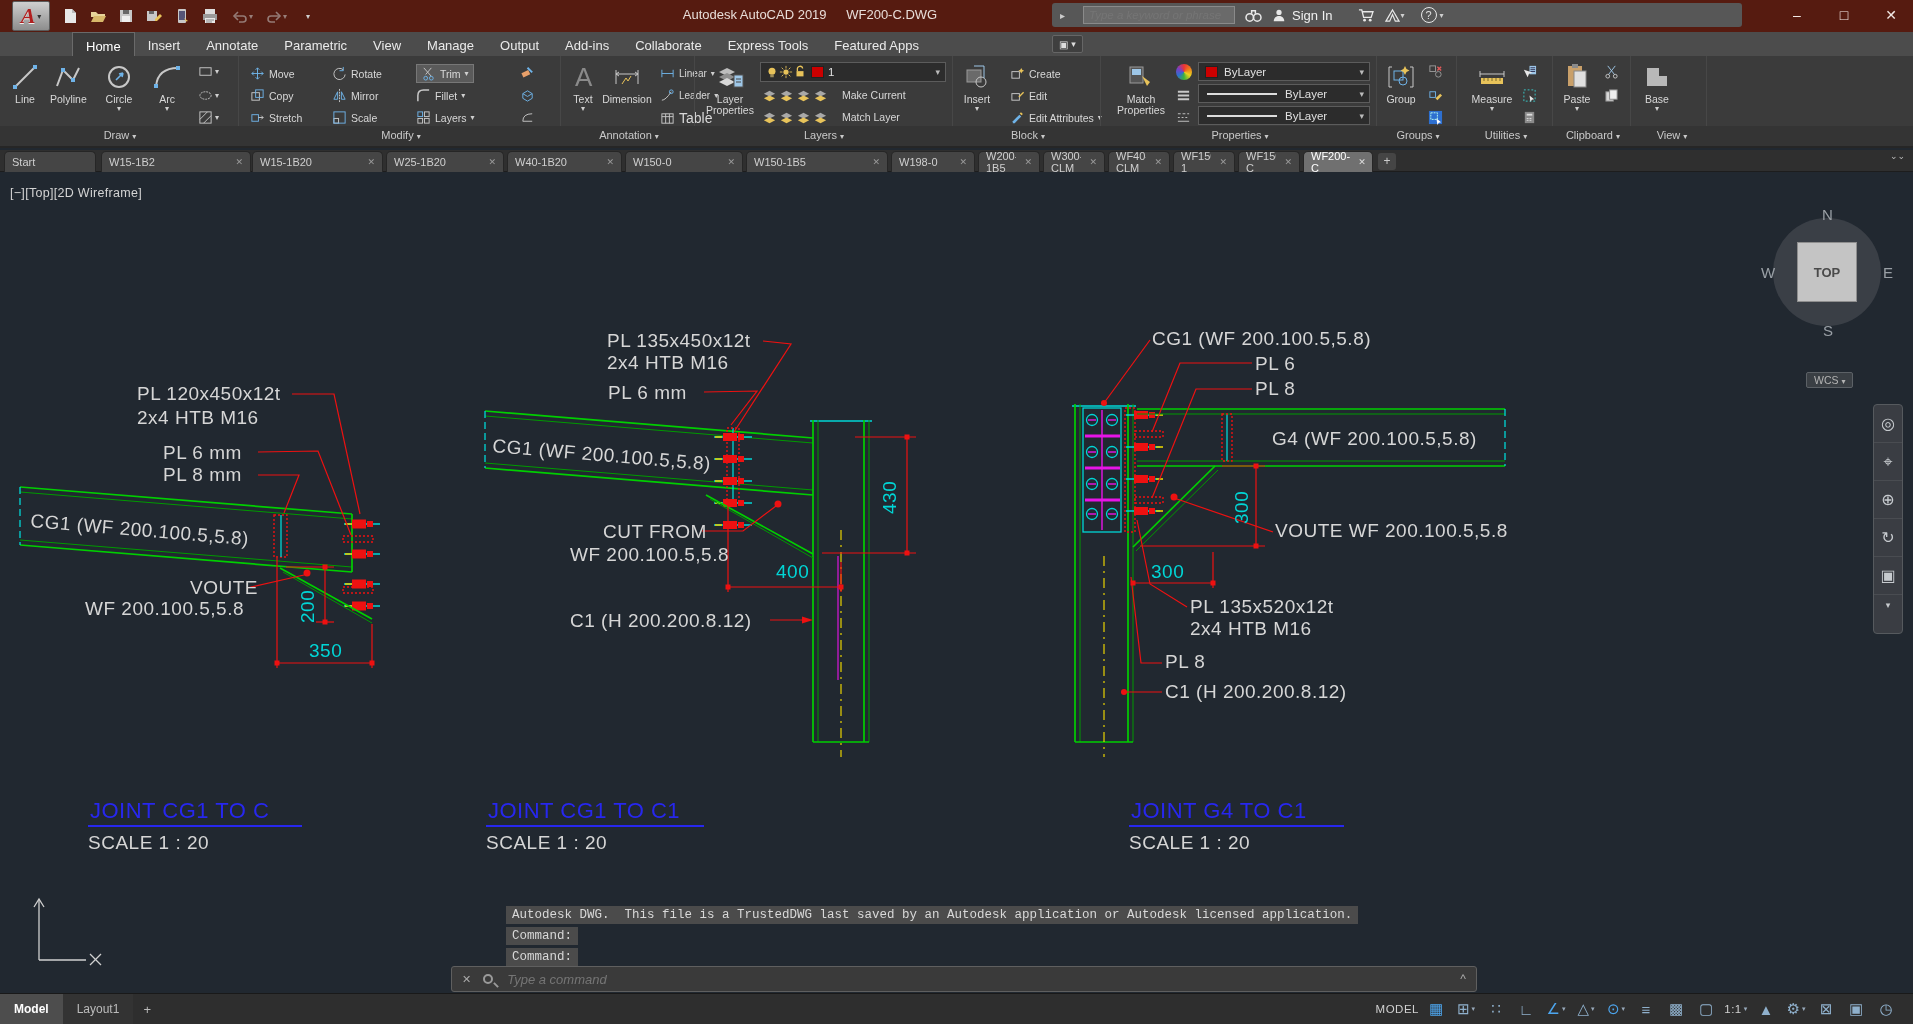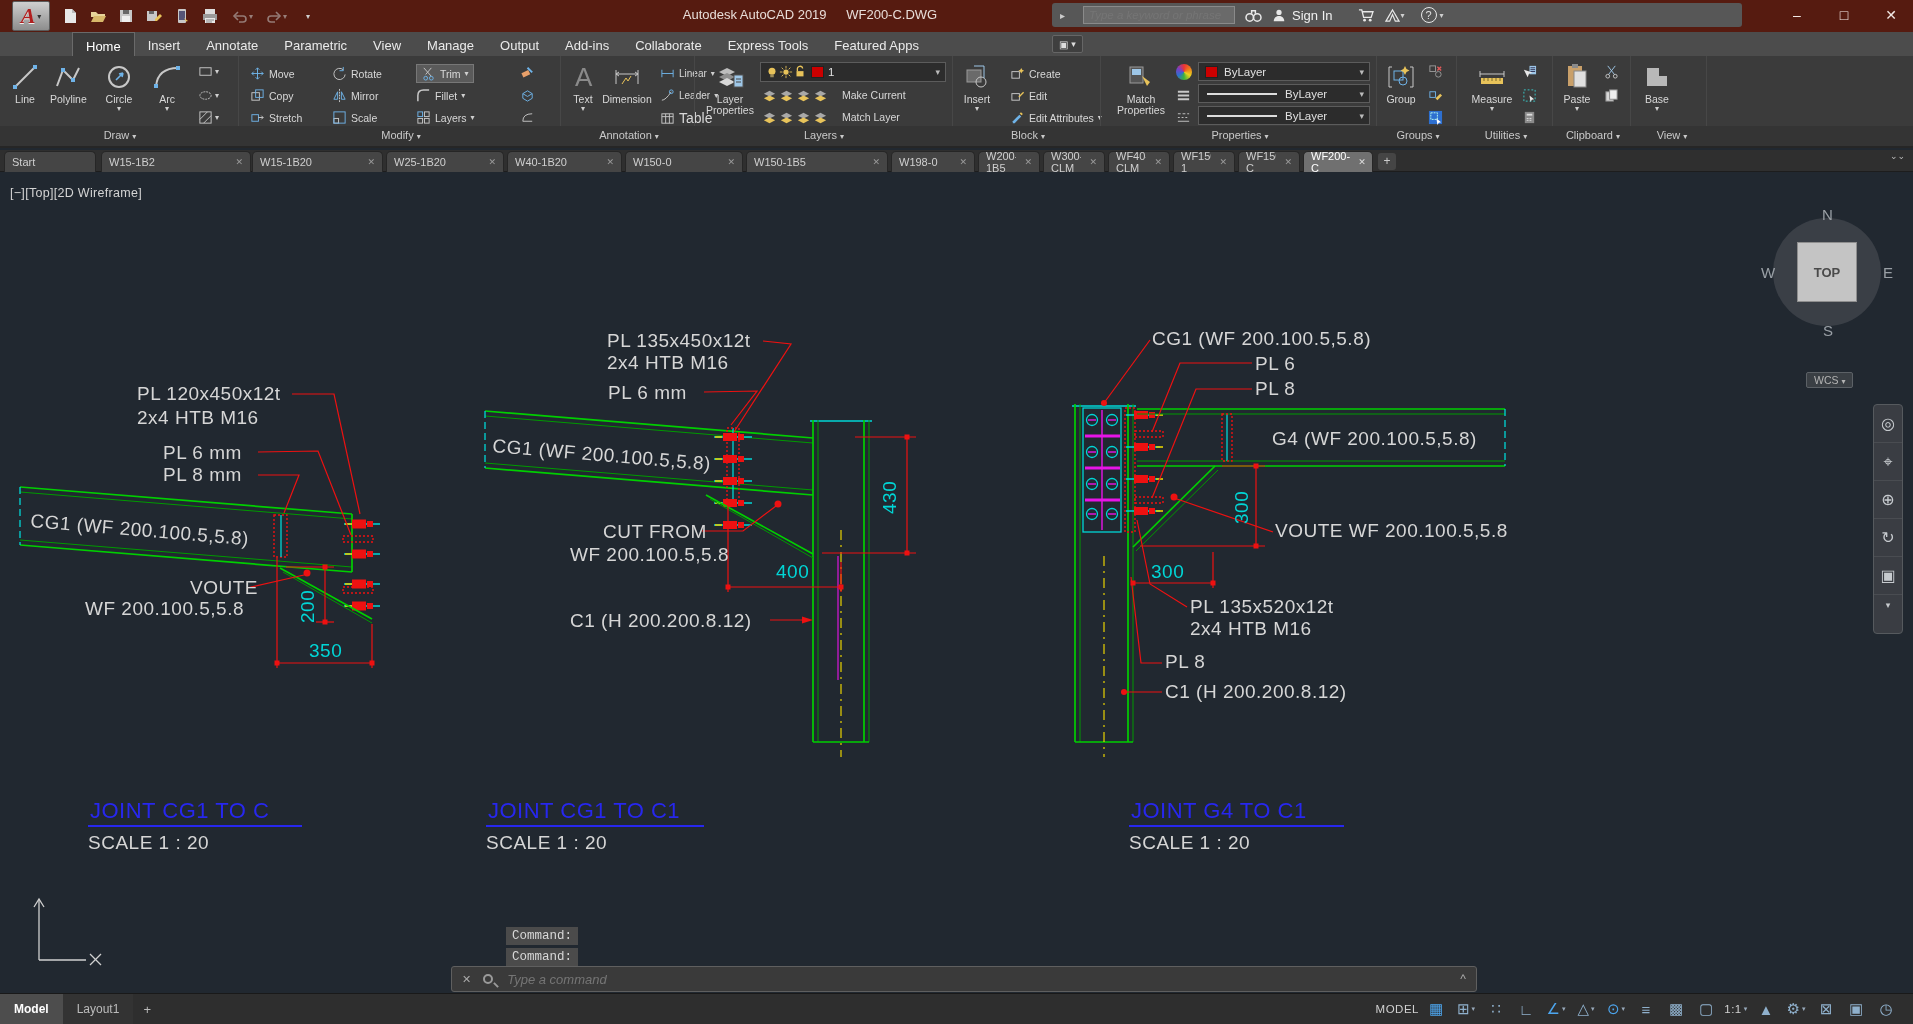--- a/index.html
+++ b/index.html
@@ -1262,20 +1262,21 @@
     <div id="navbar">
       <div class="nitem">◎</div>
       <div class="nitem">⌖</div>
       <div class="nitem">⊕</div>
       <div class="nitem">↻</div>
       <div class="nitem">▣</div>
       <div class="nitem">▾</div>
     </div>
 
     
+    <div class="cmdline" style="left:506px;top:734px">Autodesk DWG.  This file is a TrustedDWG last saved by an Autodesk application or Autodesk licensed application.</div>
     <div class="cmdline" style="left:506px;top:755px">Command:</div>
     <div class="cmdline" style="left:506px;top:776px">Command:</div>
     <div id="cmdbar">
       <span class="cx">✕</span>
       <span id="cmdmag"></span>
       <input id="cmdinput" placeholder="Type a command" style="">
       <span id="cmdchevron">^</span>
     </div>
   </div>
 

